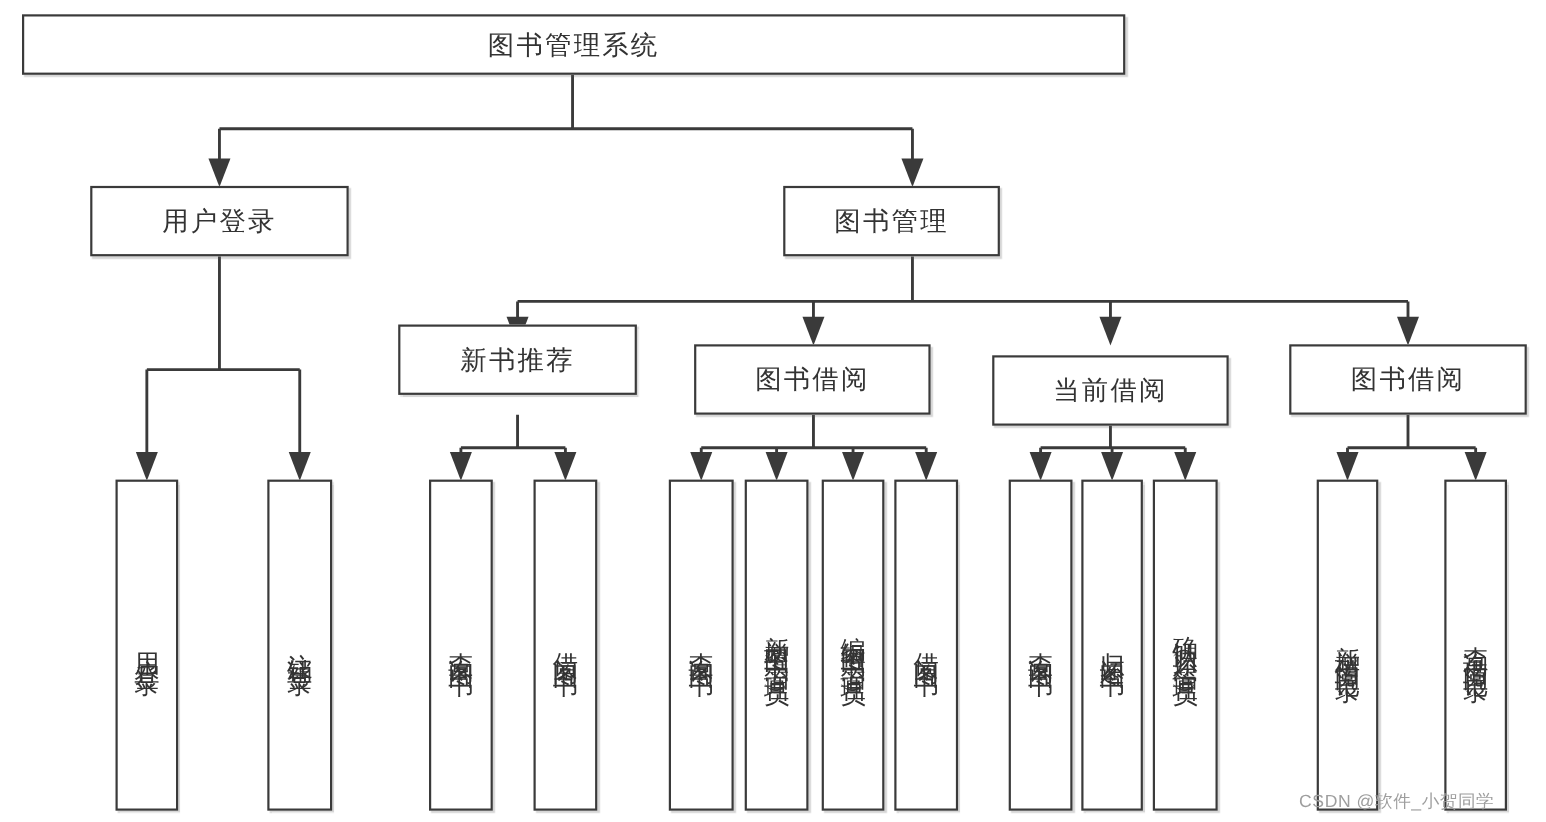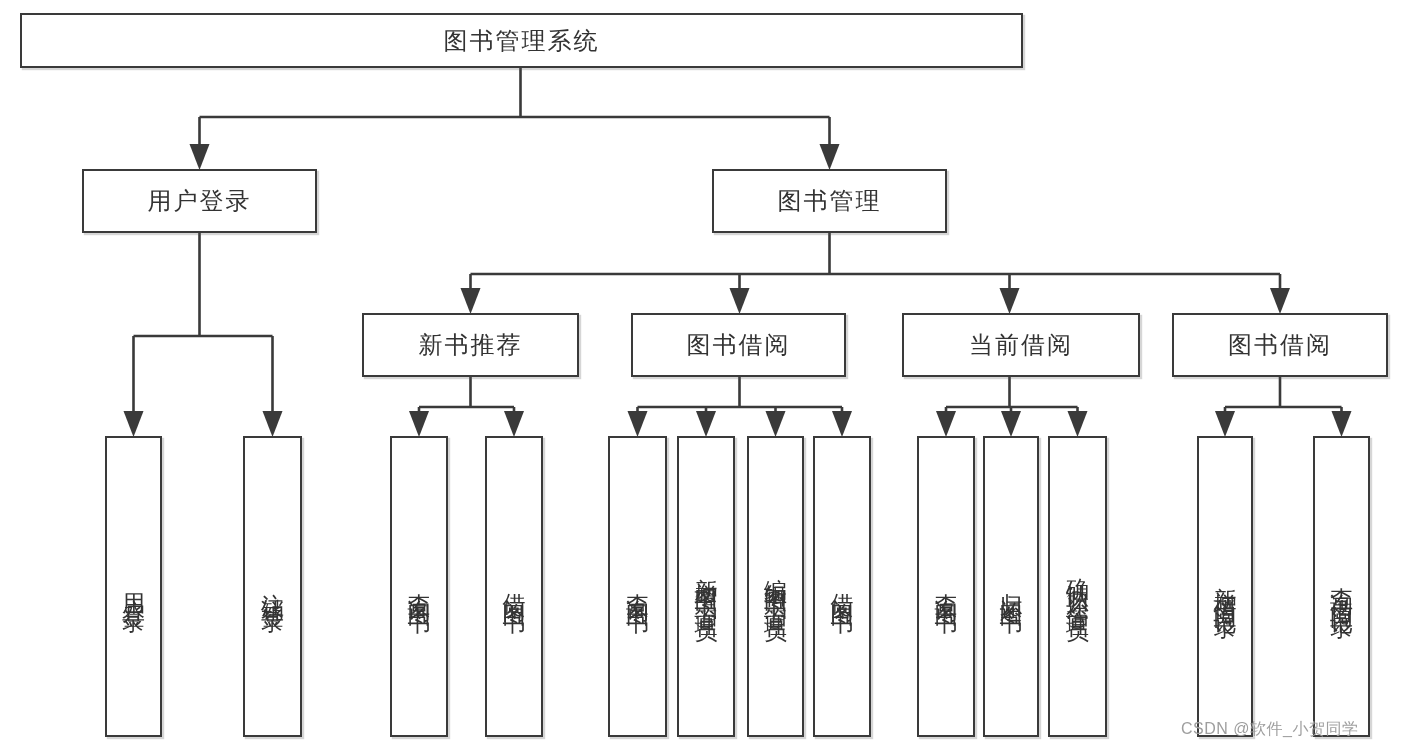--- a/index.html
+++ b/index.html
@@ -111,25 +111,25 @@
     <g>
       <path d="M1280 377 V407 M1225 407 H1341.5 M1225 407 V412 M1341.5 407 V412"></path>
       <polygon points="1215,411 1235,411 1225,437"></polygon>
       <polygon points="1331.5,411 1351.5,411 1341.5,437"></polygon>
     </g>
   </svg>
 
   <div class="box hbox" style="left:20px;top:13px;width:1003px;height:55px">图书管理系统</div>
 
   <div class="box hbox" style="left:82px;top:169px;width:235px;height:64px">用户登录</div>
-  <div class="box hbox" style="left:712px;top:169px;width:235px;height:64px">图书管理</div>
+  <div class="box hbox" style="left:712px;top:169px;width:197px;height:64px">图书管理</div>
 
-  <div class="box hbox" style="left:362px;top:313px;width:217px;height:64px">新书推荐</div>
+  <div class="box hbox" style="left:362px;top:295px;width:217px;height:64px">新书推荐</div>
   <div class="box hbox" style="left:631px;top:313px;width:215px;height:64px">图书借阅</div>
-  <div class="box hbox" style="left:902px;top:313px;width:238px;height:64px">当前借阅</div>
+  <div class="box hbox" style="left:902px;top:323px;width:215px;height:64px">当前借阅</div>
   <div class="box hbox" style="left:1172px;top:313px;width:216px;height:64px">图书借阅</div>
 
   <div class="box vbox" style="left:105px;top:436px;width:57px;height:301px">用户登录</div>
   <div class="box vbox" style="left:243px;top:436px;width:59px;height:301px">注销登录</div>
 
   <div class="box vbox" style="left:390px;top:436px;width:58px;height:301px">查询图书</div>
   <div class="box vbox" style="left:485px;top:436px;width:58px;height:301px">借阅图书</div>
 
   <div class="box vbox" style="left:608px;top:436px;width:59px;height:301px">查询图书</div>
   <div class="box vbox" style="left:677px;top:436px;width:58px;height:301px">新增图书（管理员）</div>

